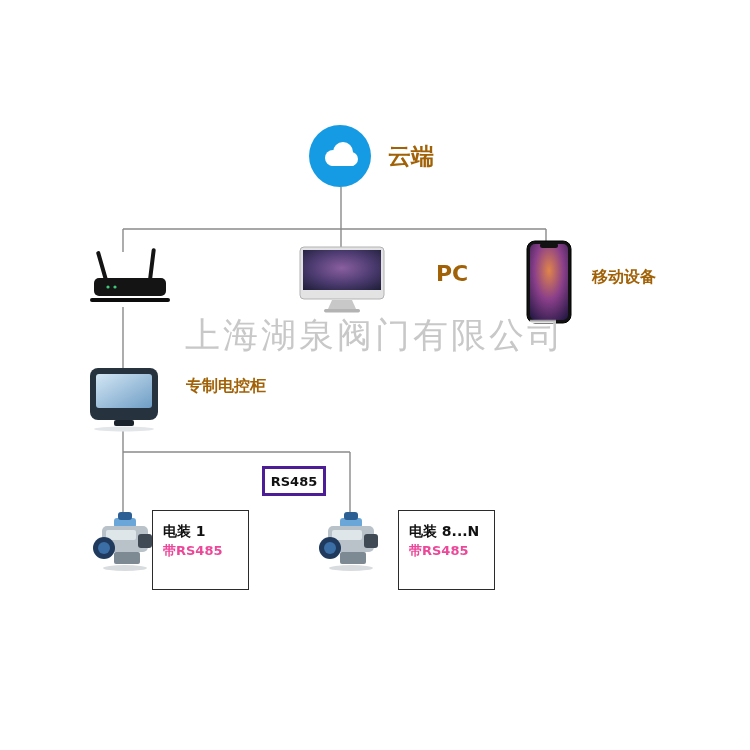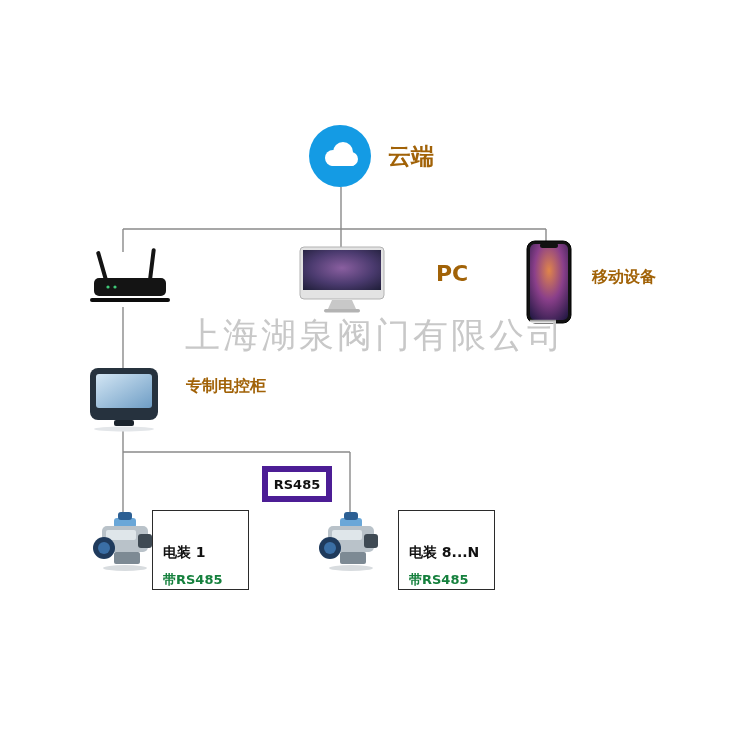--- a/index.html
+++ b/index.html
@@ -24,33 +24,33 @@
   .lbl-cabinet{left:170px;top:375px;font-size:16px;width:96px;white-space:normal;line-height:1.35;margin-left:16px;}
   .cloud-icon{left:308px;top:124px;width:64px;height:64px;}
   .dtu-img{left:88px;top:246px;}
   .pc-img{left:299px;top:246px;}
   .phone-img{left:526px;top:240px;}
   .cabinet-img{left:88px;top:366px;}
   .act1-img{left:92px;top:512px;}
   .act2-img{left:318px;top:512px;}
   .rs485-box{
     position:absolute;left:262px;top:466px;width:58px;height:24px;z-index:3;
-    background:#ffffff;border:6px solid #4c1d95;
+    background:#ffffff;border:3px solid #4c1d95;
     display:flex;align-items:center;justify-content:center;
     font-size:13px;font-weight:700;color:#111;
   }
   .device-box{
     position:absolute;top:510px;width:97px;height:80px;z-index:3;
     background:#ffffff;border:1px solid #2b2b2b;
     box-sizing:border-box;padding:12px 8px 0 10px;
   }
   .box1{left:152px;}
   .box2{left:398px;}
-  .device-box .t1{font-size:14px;font-weight:700;color:#111;margin-top:21px;}
-  .device-box .t2{font-size:13px;font-weight:700;color:#15803d;margin-top:9px;}
+  .device-box .t1{font-size:14px;font-weight:700;color:#111;}
+  .device-box .t2{font-size:13px;font-weight:700;color:#ec4899;margin-top:1px;}
   .watermark{
     position:absolute;left:0;top:312px;width:750px;z-index:5;
     text-align:center;font-size:35px;letter-spacing:3px;font-weight:400;
     color:rgba(182,182,182,0.75);
     text-shadow:0 1px 0 rgba(255,255,255,0.9);
     pointer-events:none;white-space:nowrap;
   }
 </style>
 </head>
 <body>

